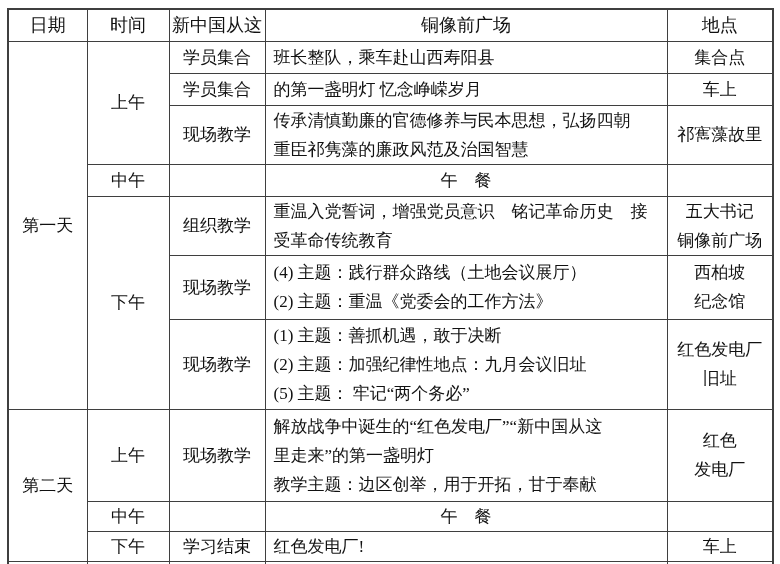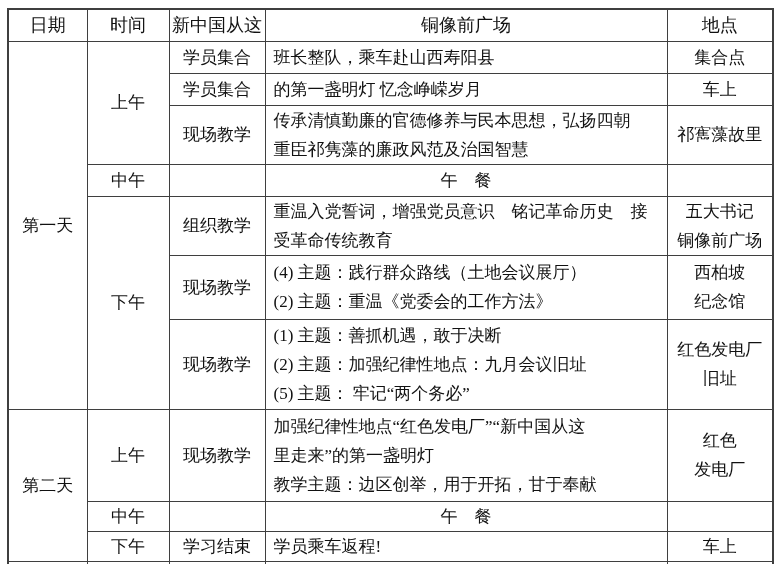--- a/index.html
+++ b/index.html
@@ -117,38 +117,38 @@
 (2) 主题：加强纪律性地点：九月会议旧址
 (5) 主题： 牢记“两个务必”</td>
       <td>红色发电厂
 旧址</td>
     </tr>
 
     <tr class="h92">
       <td rowspan="3">第二天</td>
       <td>上午</td>
       <td>现场教学</td>
-      <td class="left">加强纪律性地点“红色发电厂”“新中国从这
+      <td class="left">解放战争中诞生的“红色发电厂”“新中国从这
 里走来”的第一盏明灯
 教学主题：边区创举，用于开拓，甘于奉献</td>
       <td>红色
 发电厂</td>
     </tr>
 
     <tr class="h30">
       <td>中午</td>
       <td></td>
       <td>午　餐</td>
       <td></td>
     </tr>
 
     <tr class="h28">
       <td>下午</td>
       <td>学习结束</td>
-      <td class="left">学员乘车返程!</td>
+      <td class="left">红色发电厂!</td>
       <td>车上</td>
     </tr>
 
     <tr class="h20">
       <td></td>
       <td></td>
       <td></td>
       <td></td>
       <td></td>
     </tr>

